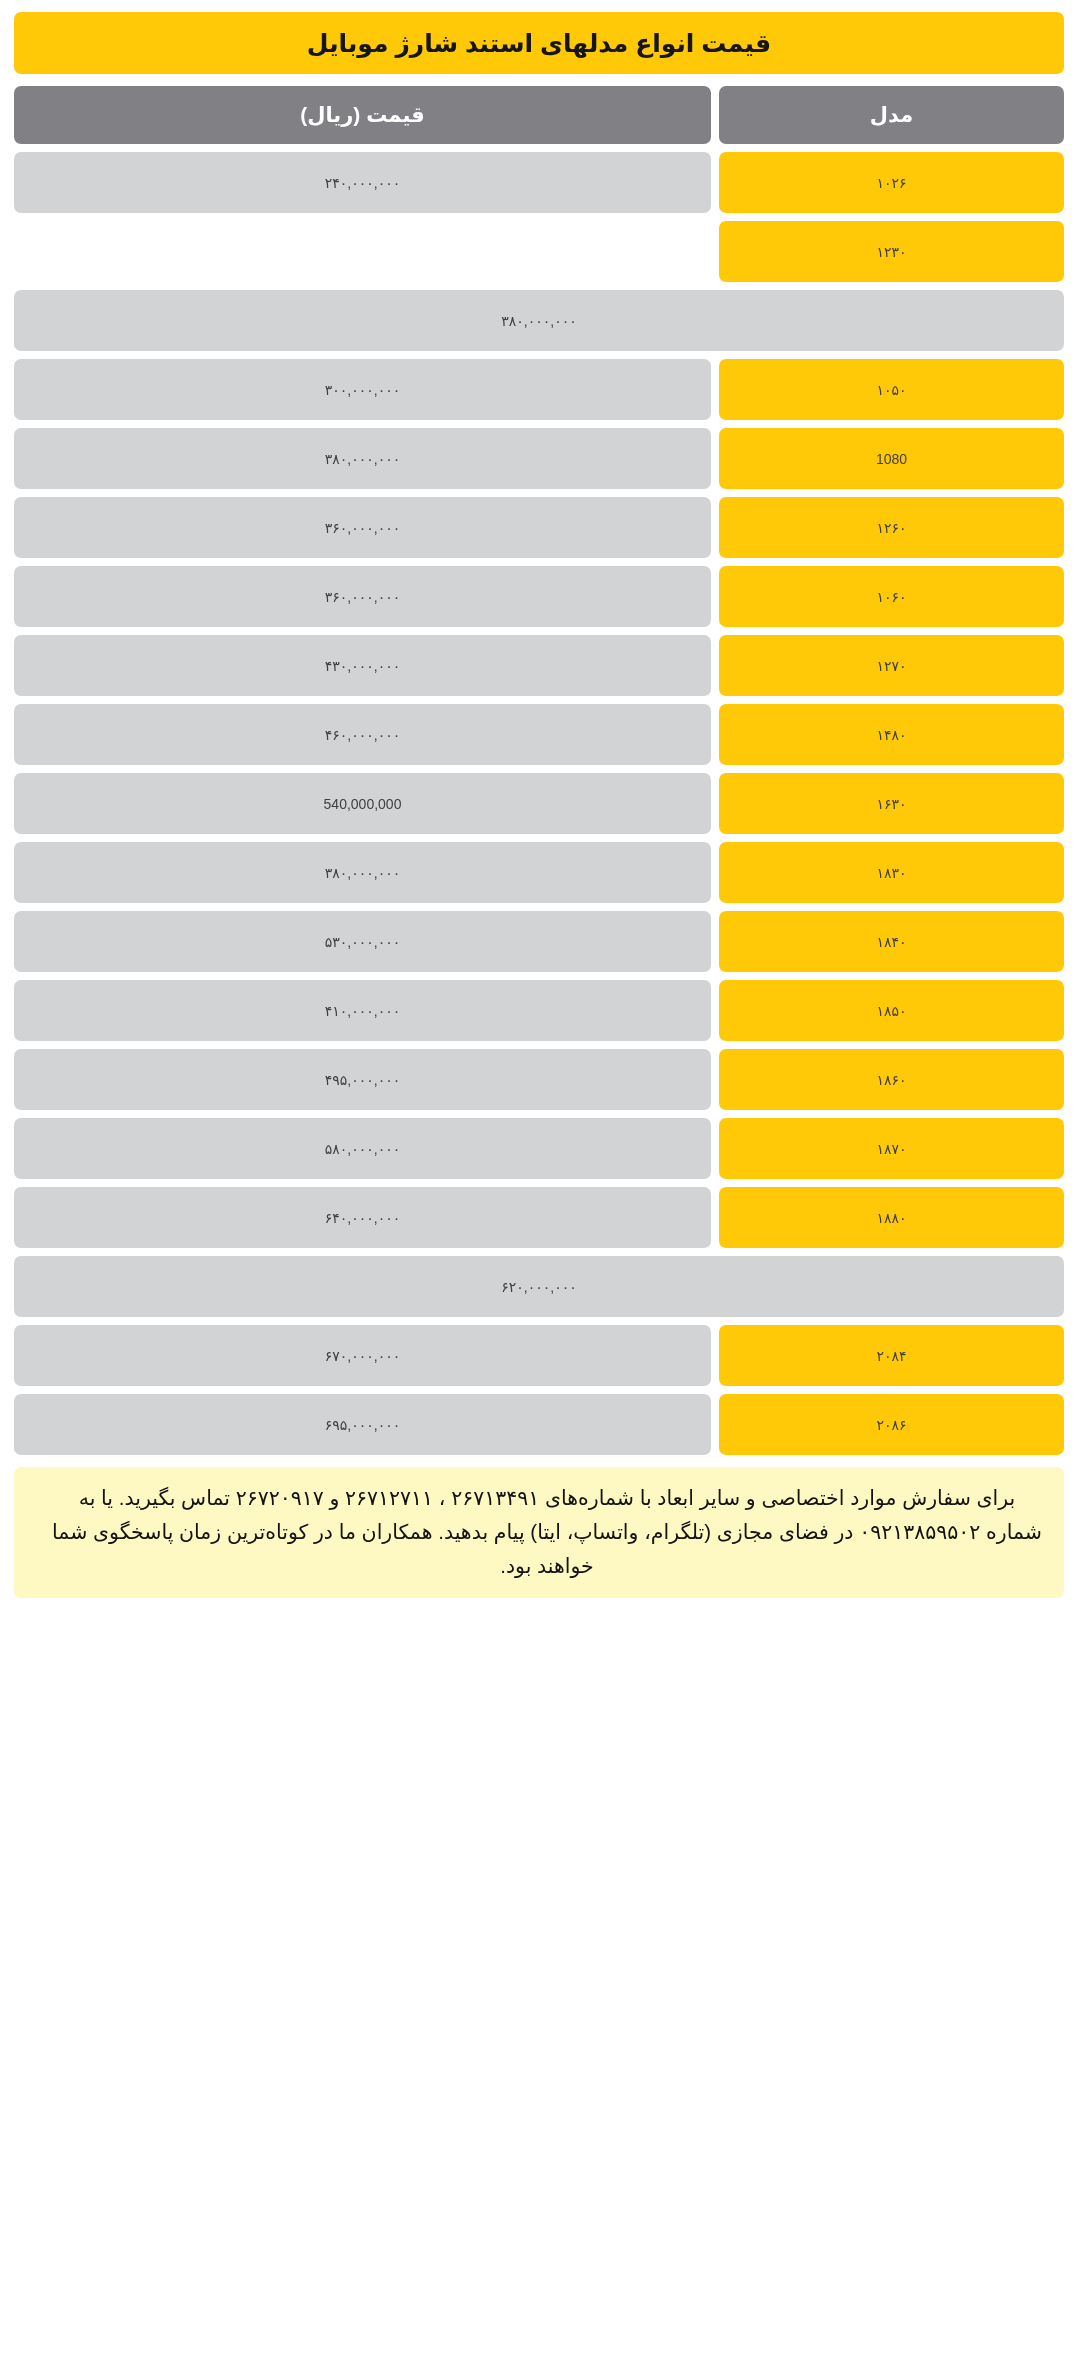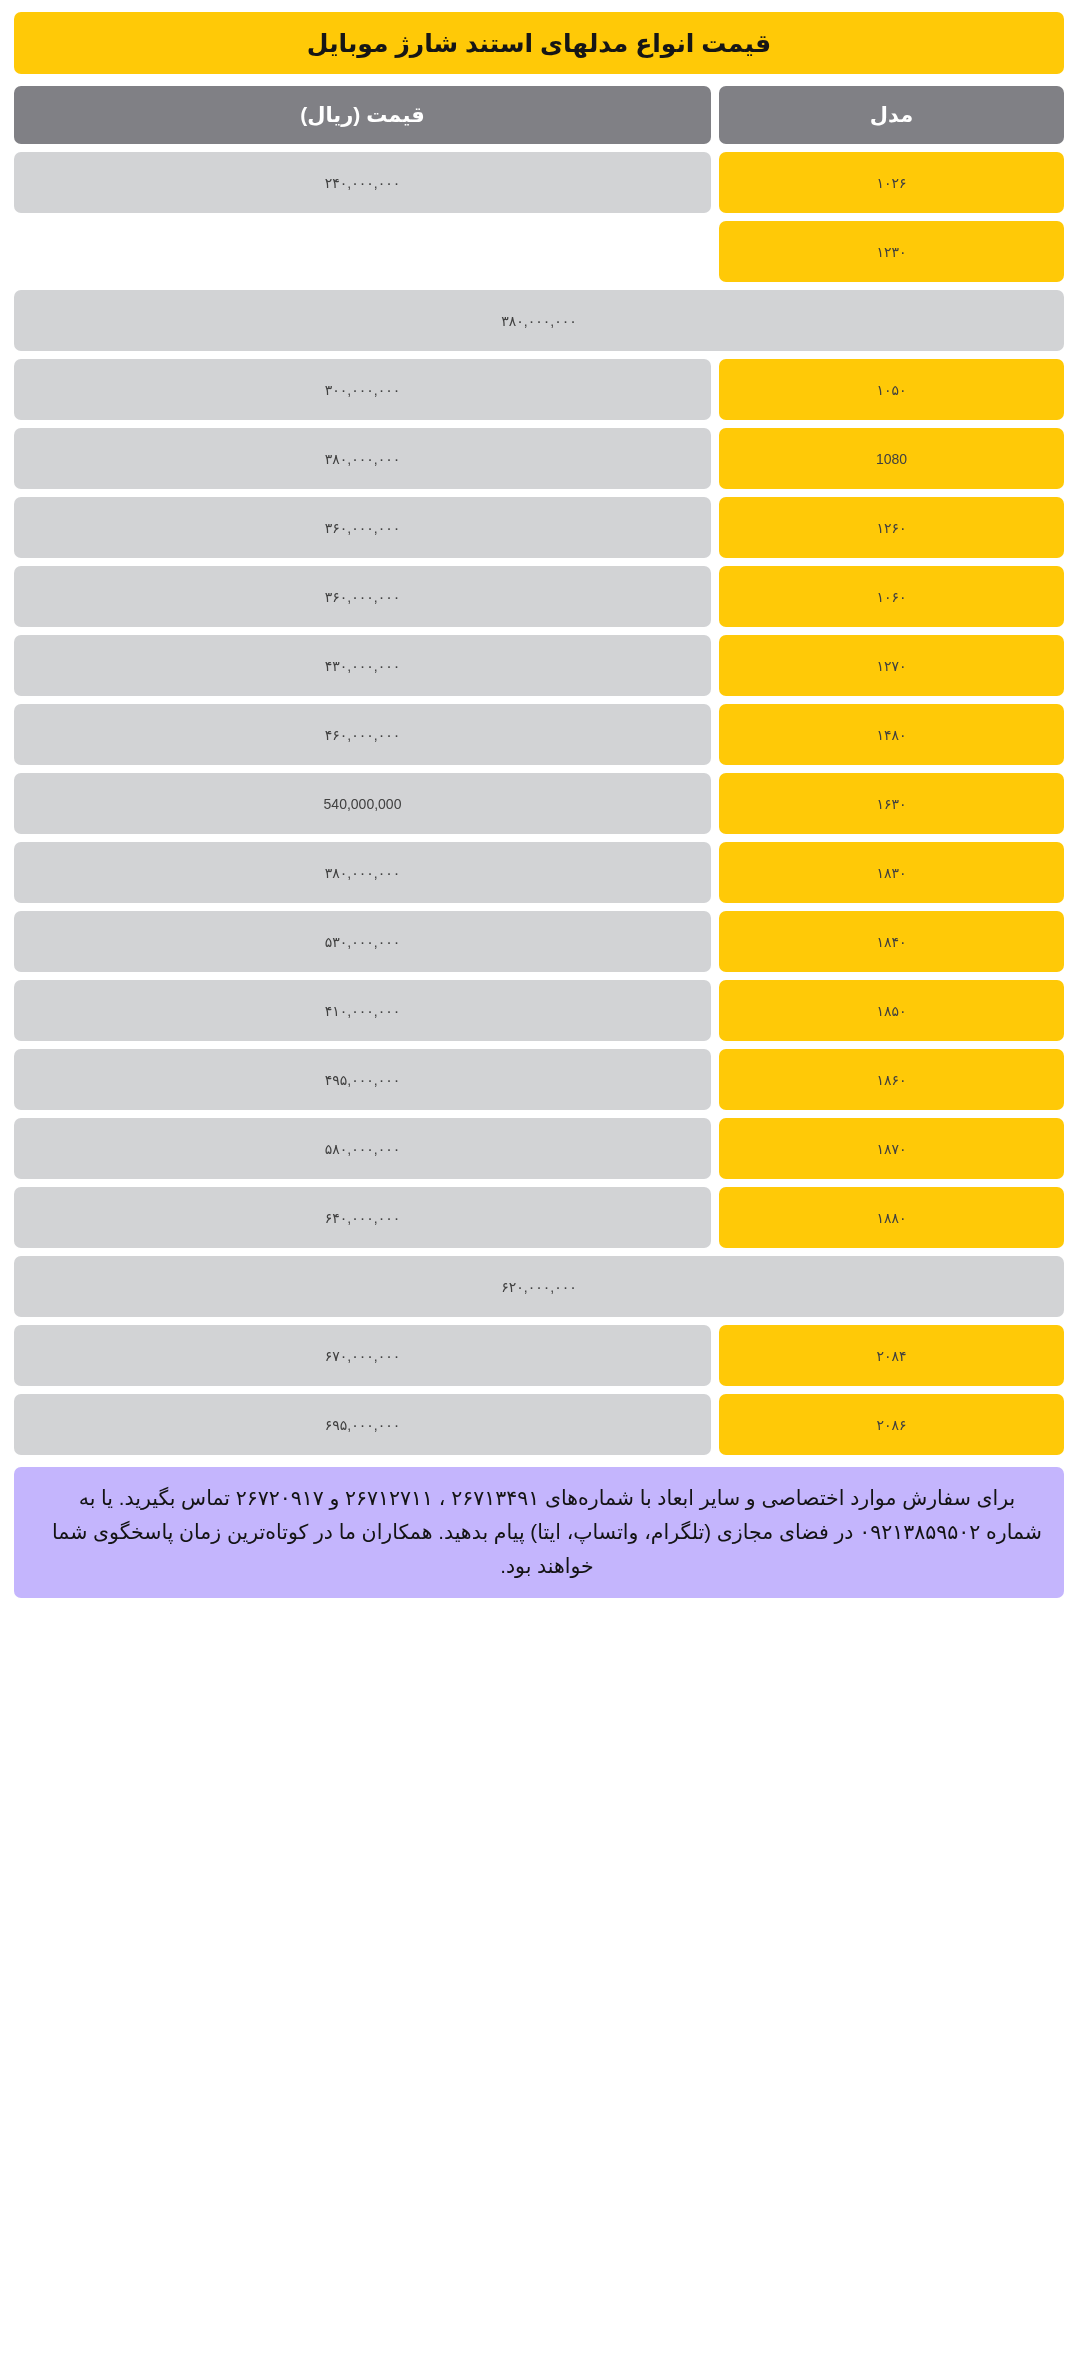--- a/index.html
+++ b/index.html
@@ -71,21 +71,21 @@
   }
   .row.head .cell {
     background: #808085;
     color: #ffffff;
     font-size: 21px;
     font-weight: bold;
   }
 
   
   .footer-note {
-    background: #c4b5fd;
+    background: #fef9c3;
     border-radius: 7px;
     margin-top: 12px;
     margin-bottom: 2px;
     padding: 14px 22px 16px 38px;
     box-sizing: border-box;
   }
   .footer-note p {
     margin: 0;
     font-size: 20.5px;
     line-height: 1.65;

